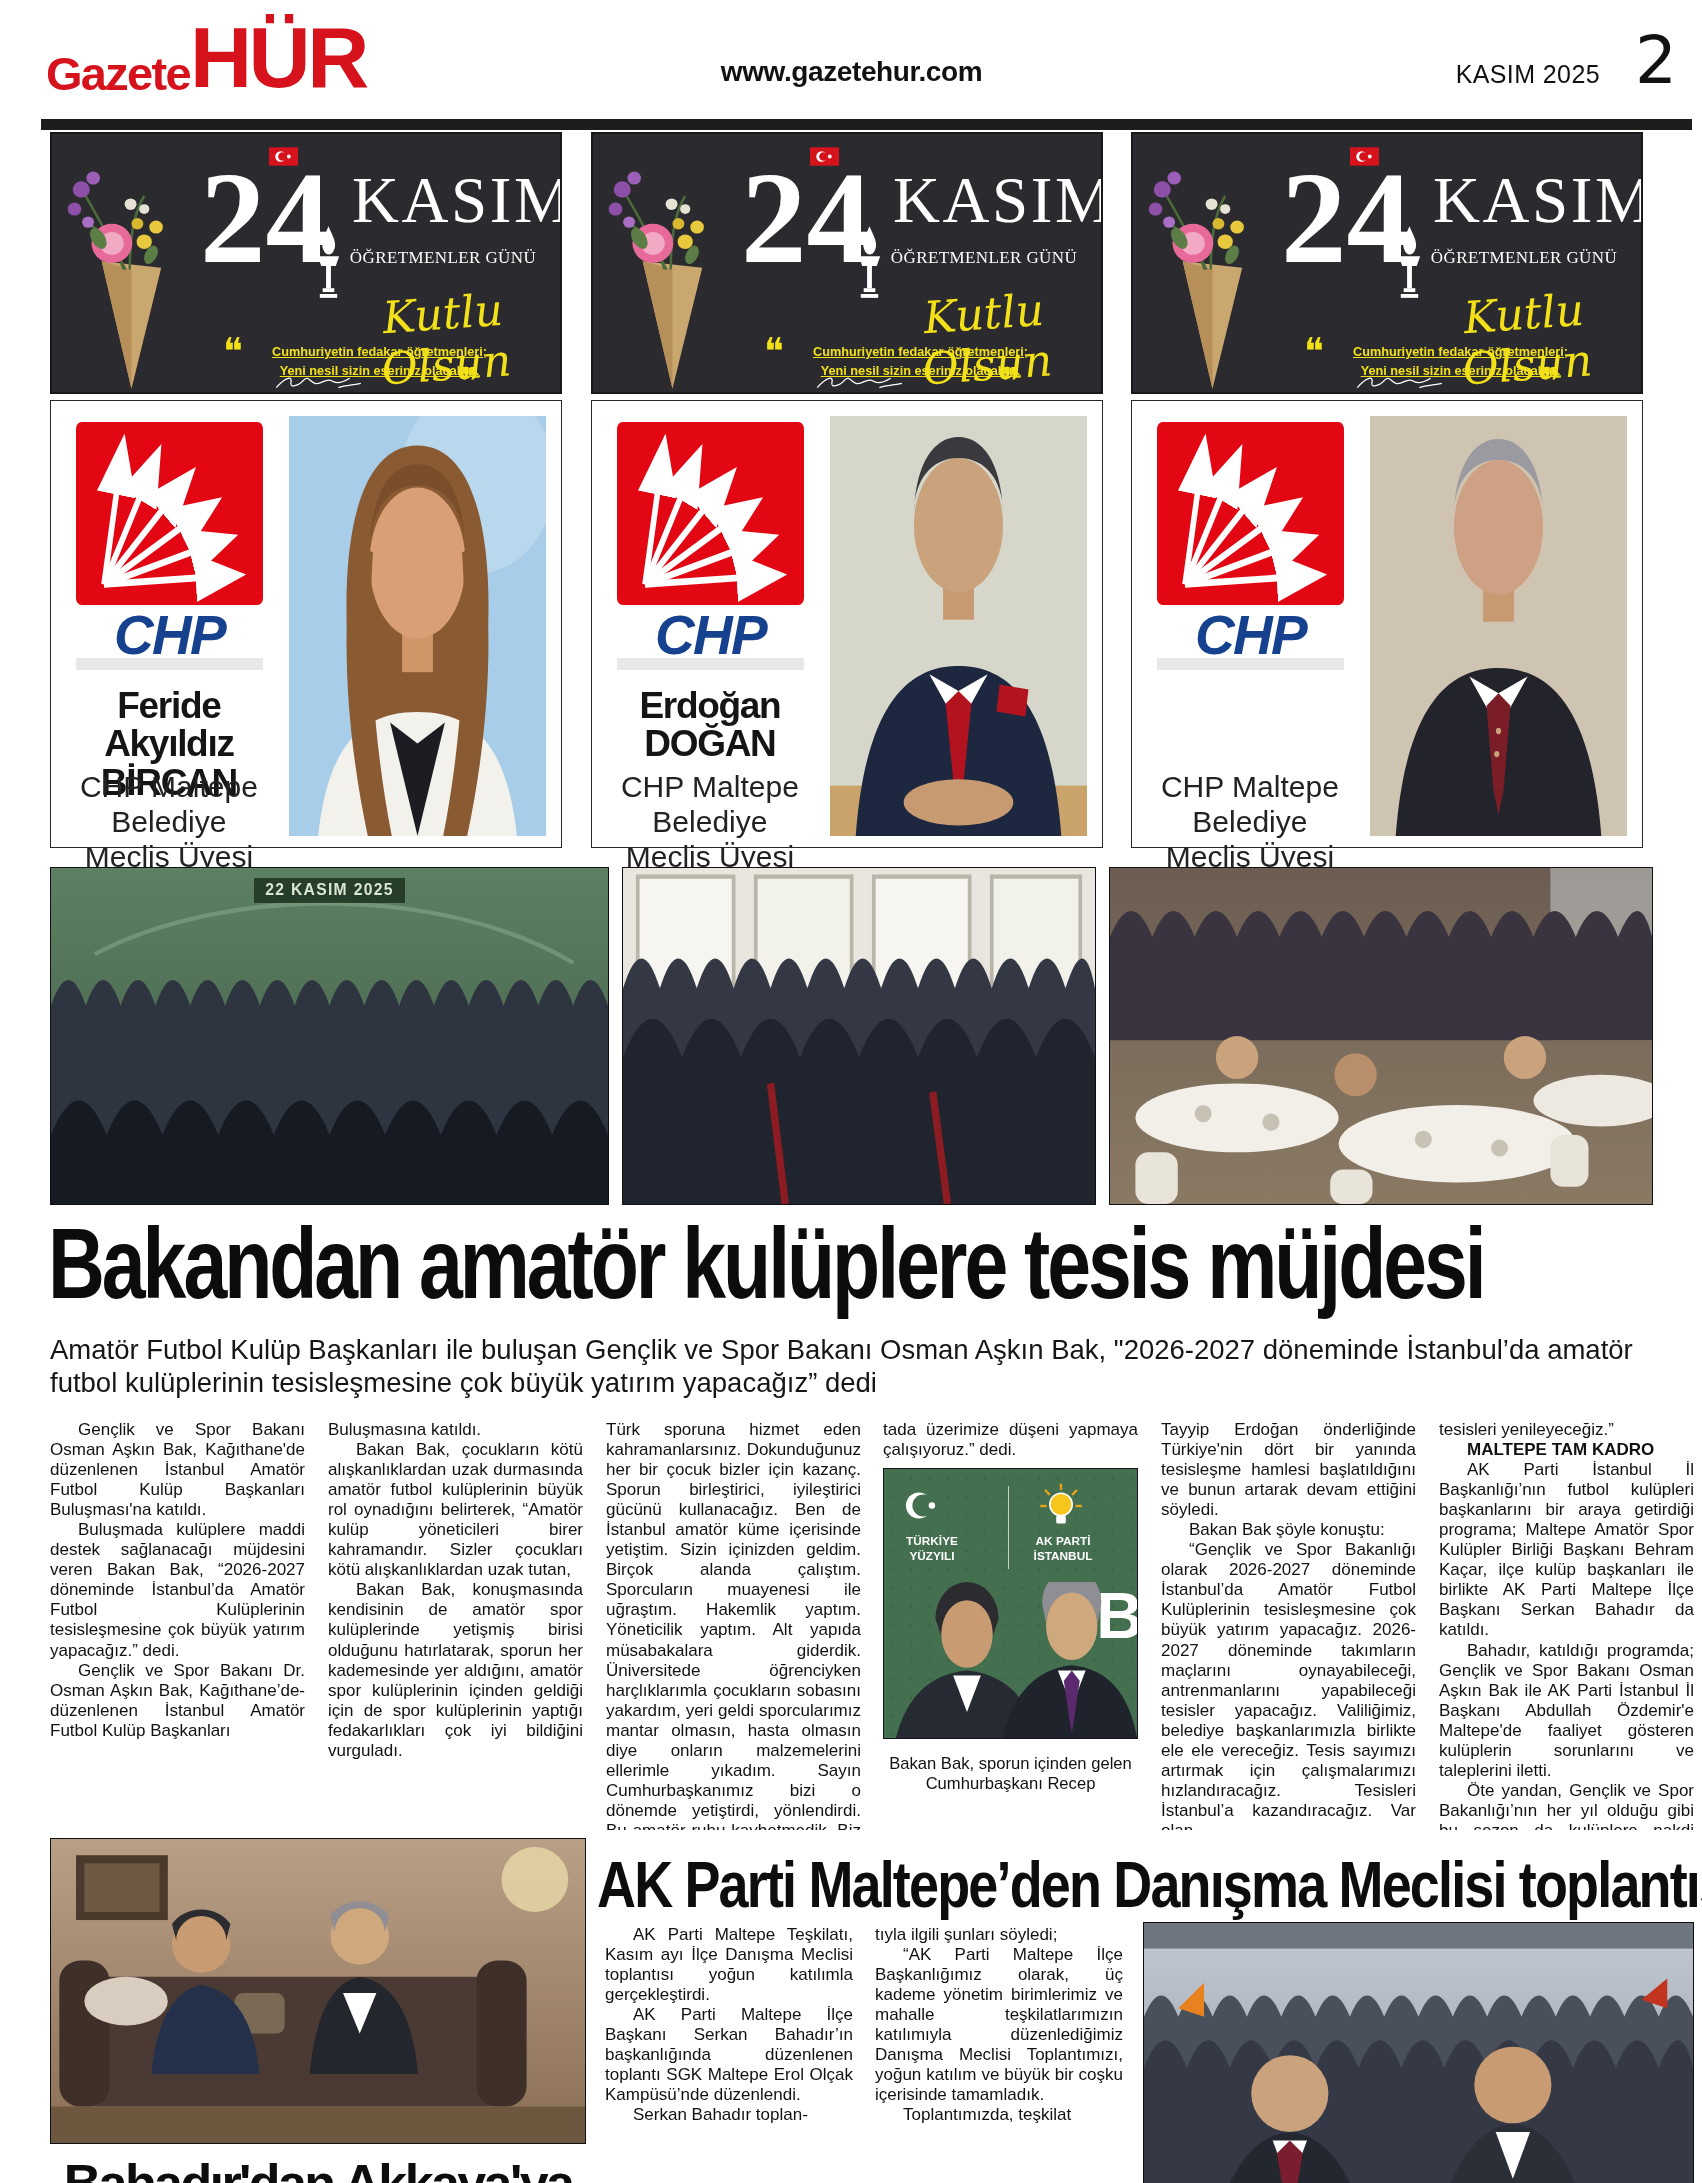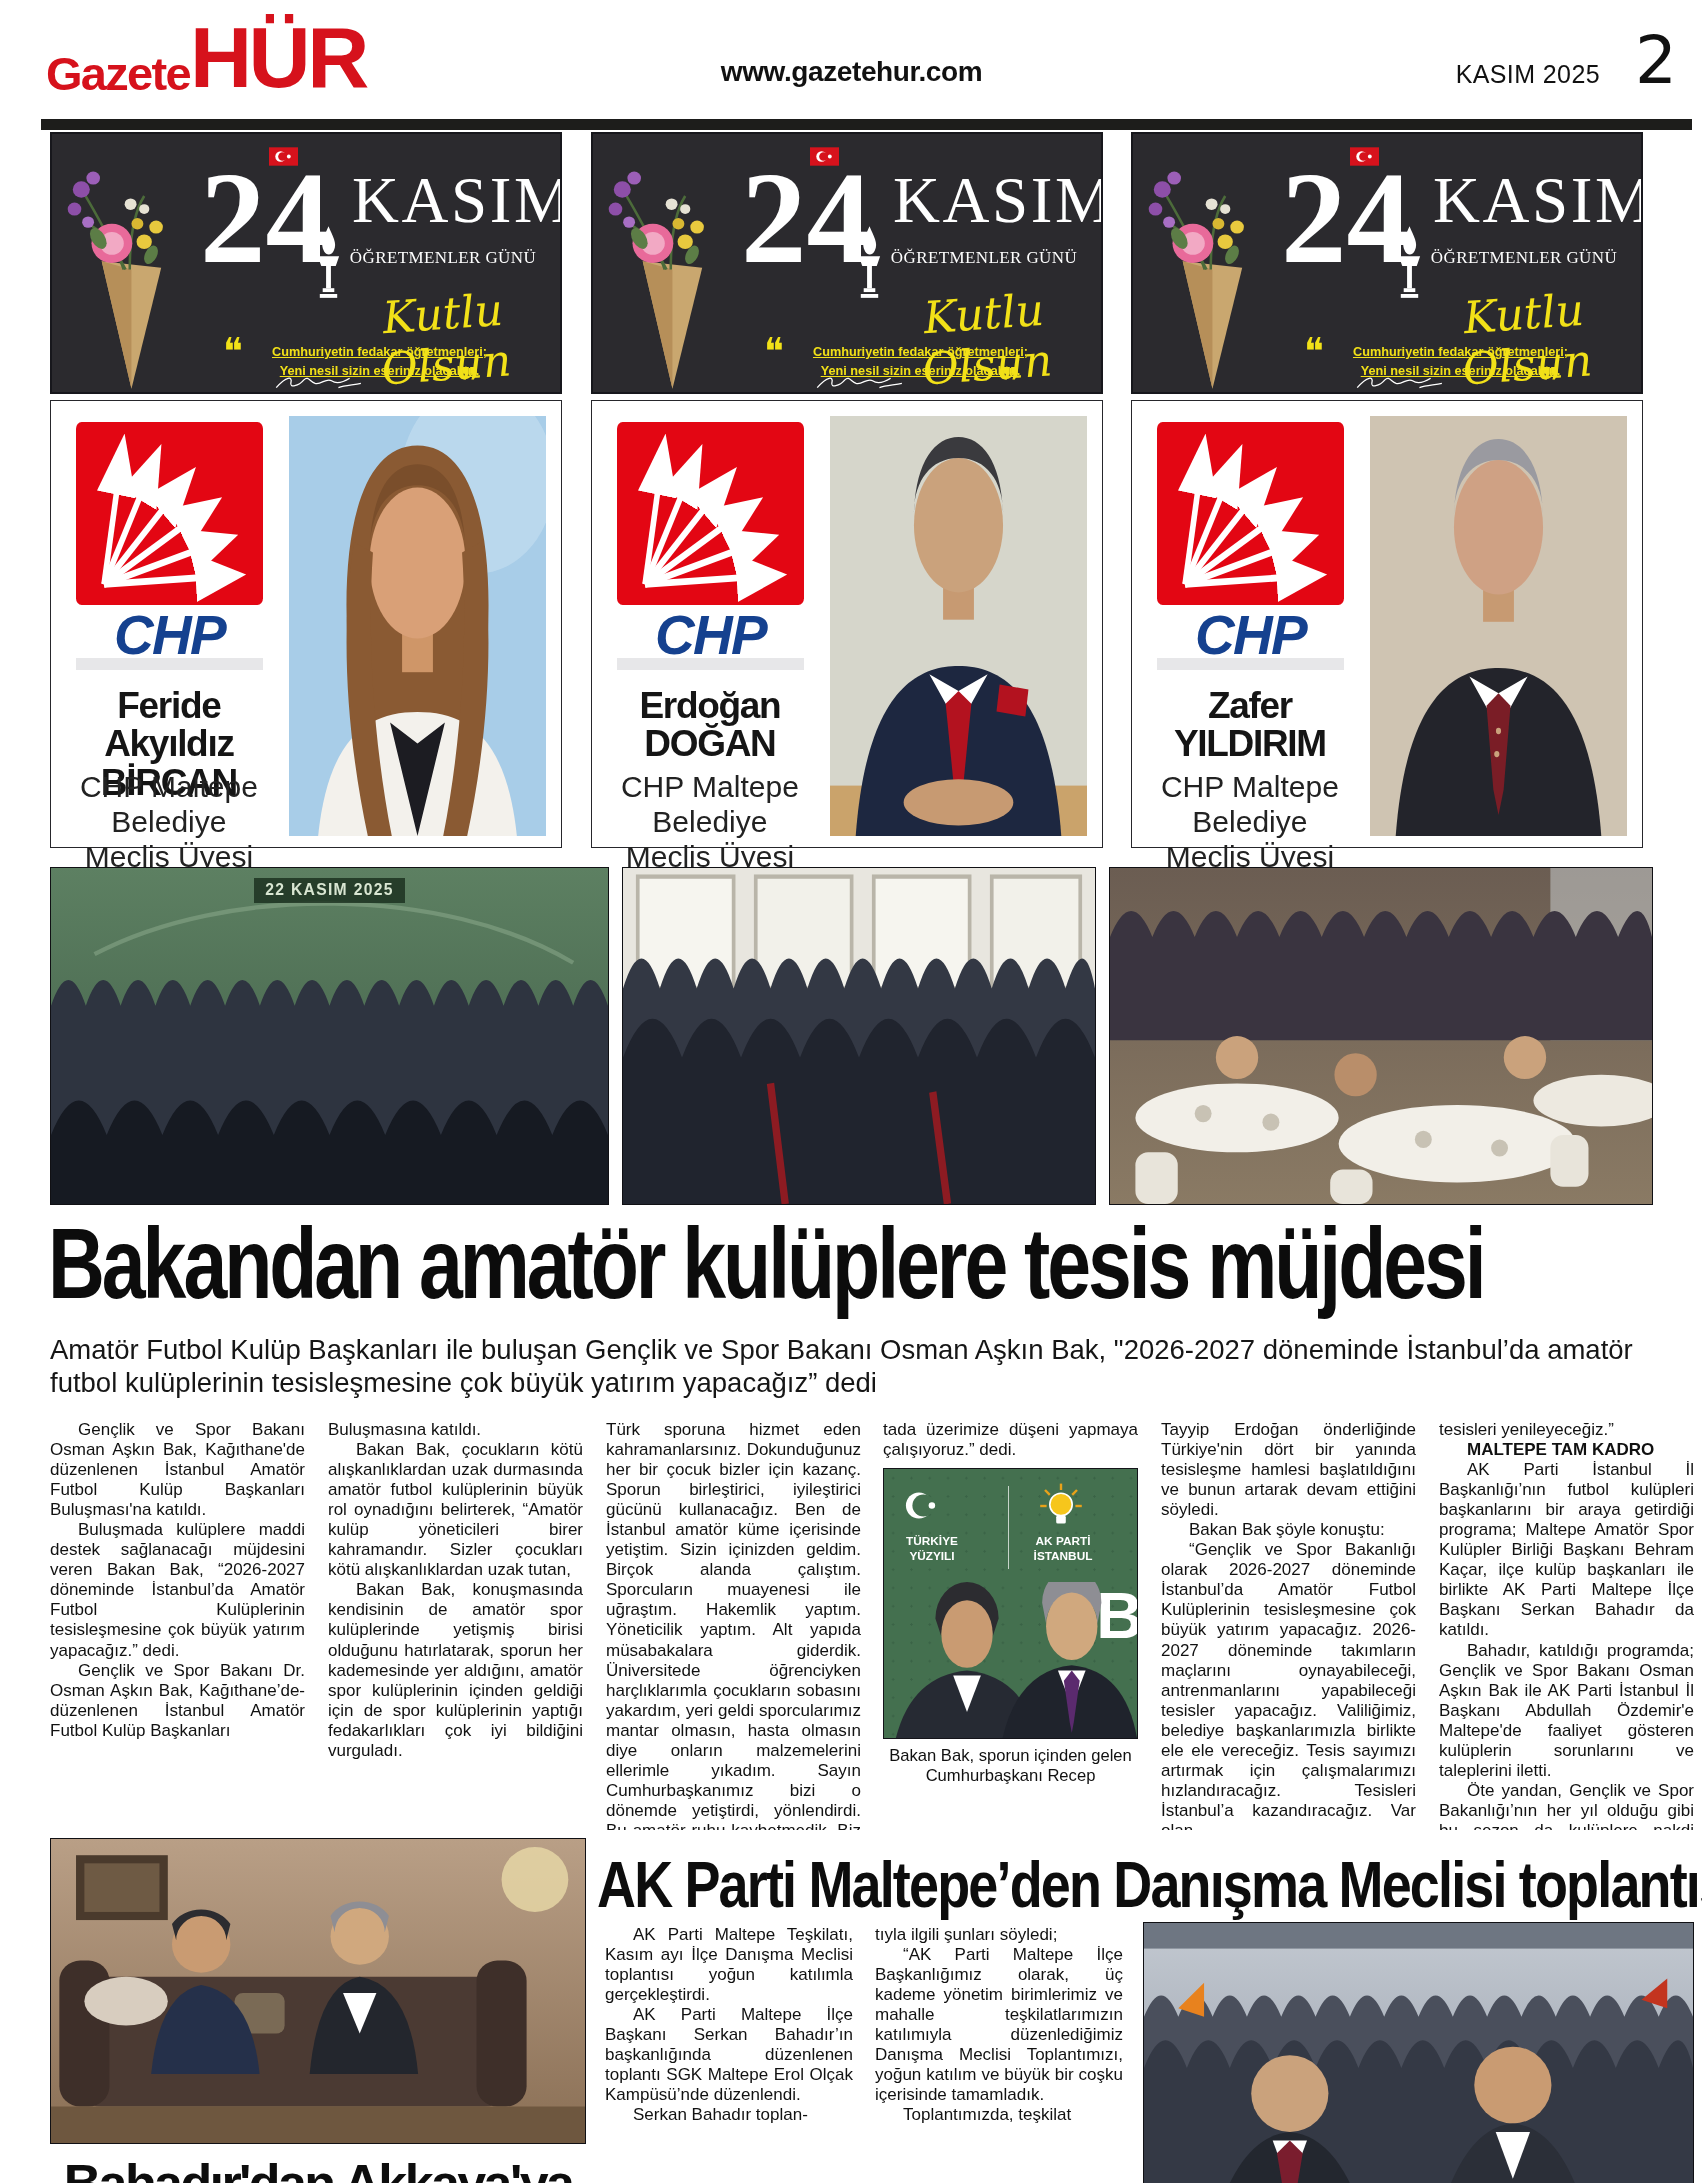--- a/index.html
+++ b/index.html
@@ -52,21 +52,21 @@
 
   
   .h1{left:48px;top:1213px;width:2109px;font-size:101px;font-weight:800;letter-spacing:-3.9px;
       color:#0c0c0c;white-space:nowrap;transform:scaleX(.78);transform-origin:left top;line-height:1}
   .subhead{left:50px;top:1333px;width:1648px;font-size:27.5px;line-height:1.2;color:#161616}
 
   .bcol{top:1420px;width:255px;height:410px;font-size:17px;line-height:1.18;text-align:justify;overflow:hidden}
   .bcol p{text-indent:28px}
   .bcol p.cont{text-indent:0}
   .kadro{font-weight:700}
-  .cap{text-align:center !important;text-indent:0 !important;font-size:16.6px;line-height:1.2;margin-top:7px}
+  .cap{text-align:center !important;text-indent:0 !important;font-size:16.6px;line-height:1.2;margin-top:15px}
 
   
   .bakan{position:relative;margin-top:7.9px;width:100%;height:271px;border:1.3px solid #14141a;
          background:#44704f;background-image:radial-gradient(#3a6346 9%,transparent 10%);background-size:18.3px 18.3px;overflow:hidden}
   .bk-lbl{position:absolute;top:65px;width:96px;text-align:center;color:#fff;font-weight:700;font-size:11.8px;line-height:1.25}
   .bk-div{position:absolute;left:124px;top:17.5px;width:1.3px;height:83px;background:rgba(255,255,255,.7)}
   .bk-b{position:absolute;right:-6.1px;top:109px;color:#fff;font-weight:800;font-size:65px}
   .bk-busts{position:absolute;left:0;bottom:0;width:100%;height:58%}
 
   
@@ -346,24 +346,20 @@
       <g stroke="#fff" stroke-width="6" marker-end="url(#ah3)">
         <line x1="30" y1="142" x2="50" y2="22"></line>
           <line x1="30" y1="142" x2="86" y2="30"></line>
           <line x1="30" y1="142" x2="120" y2="48"></line>
         <line x1="30" y1="142" x2="146" y2="72"></line>
           <line x1="30" y1="142" x2="162" y2="102"></line>
           <line x1="30" y1="142" x2="170" y2="134"></line>
       </g>
     </svg>
     <div class="abs chp-word">CHP</div>
-    <div class="abs p-name">
-      <div>Zafer</div>
-      <div>YILDIRIM</div>
-    </div>
     <div class="abs p-aff">
       <div>CHP Maltepe</div>
       <div>Belediye</div>
       <div>Meclis Üyesi</div>
     </div>
     <div class="abs card-photo">
       <svg viewBox="0 0 300 400" preserveAspectRatio="none">
         <rect width="300" height="400" fill="#cfc4b2"></rect>
         <rect x="132" y="152" width="36" height="44" fill="#c79a72"></rect>
         <ellipse cx="150" cy="106" rx="52" ry="64" fill="#cfa184"></ellipse>

